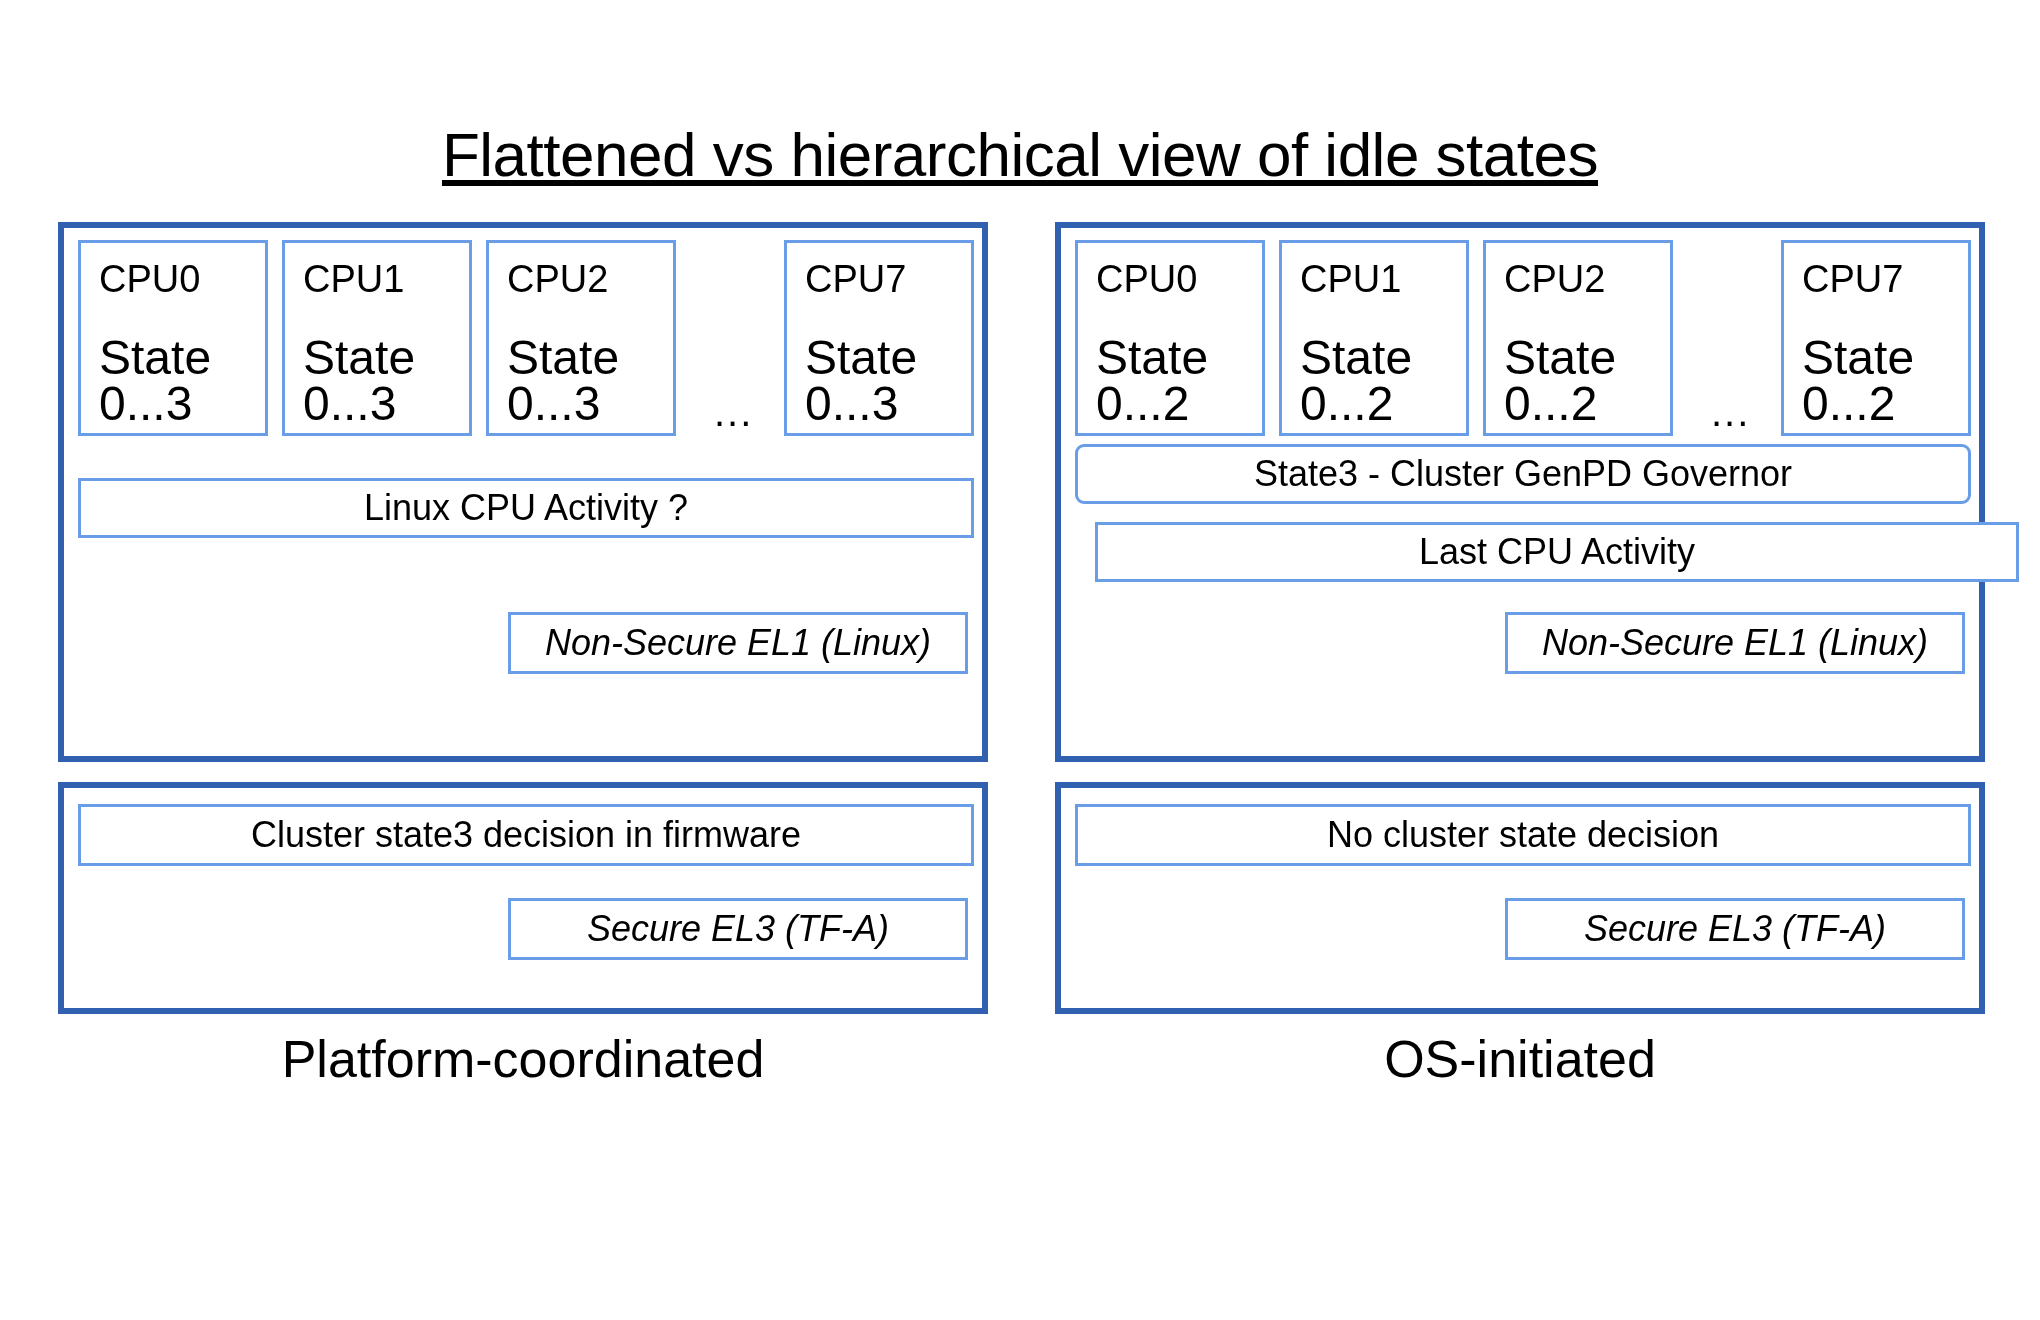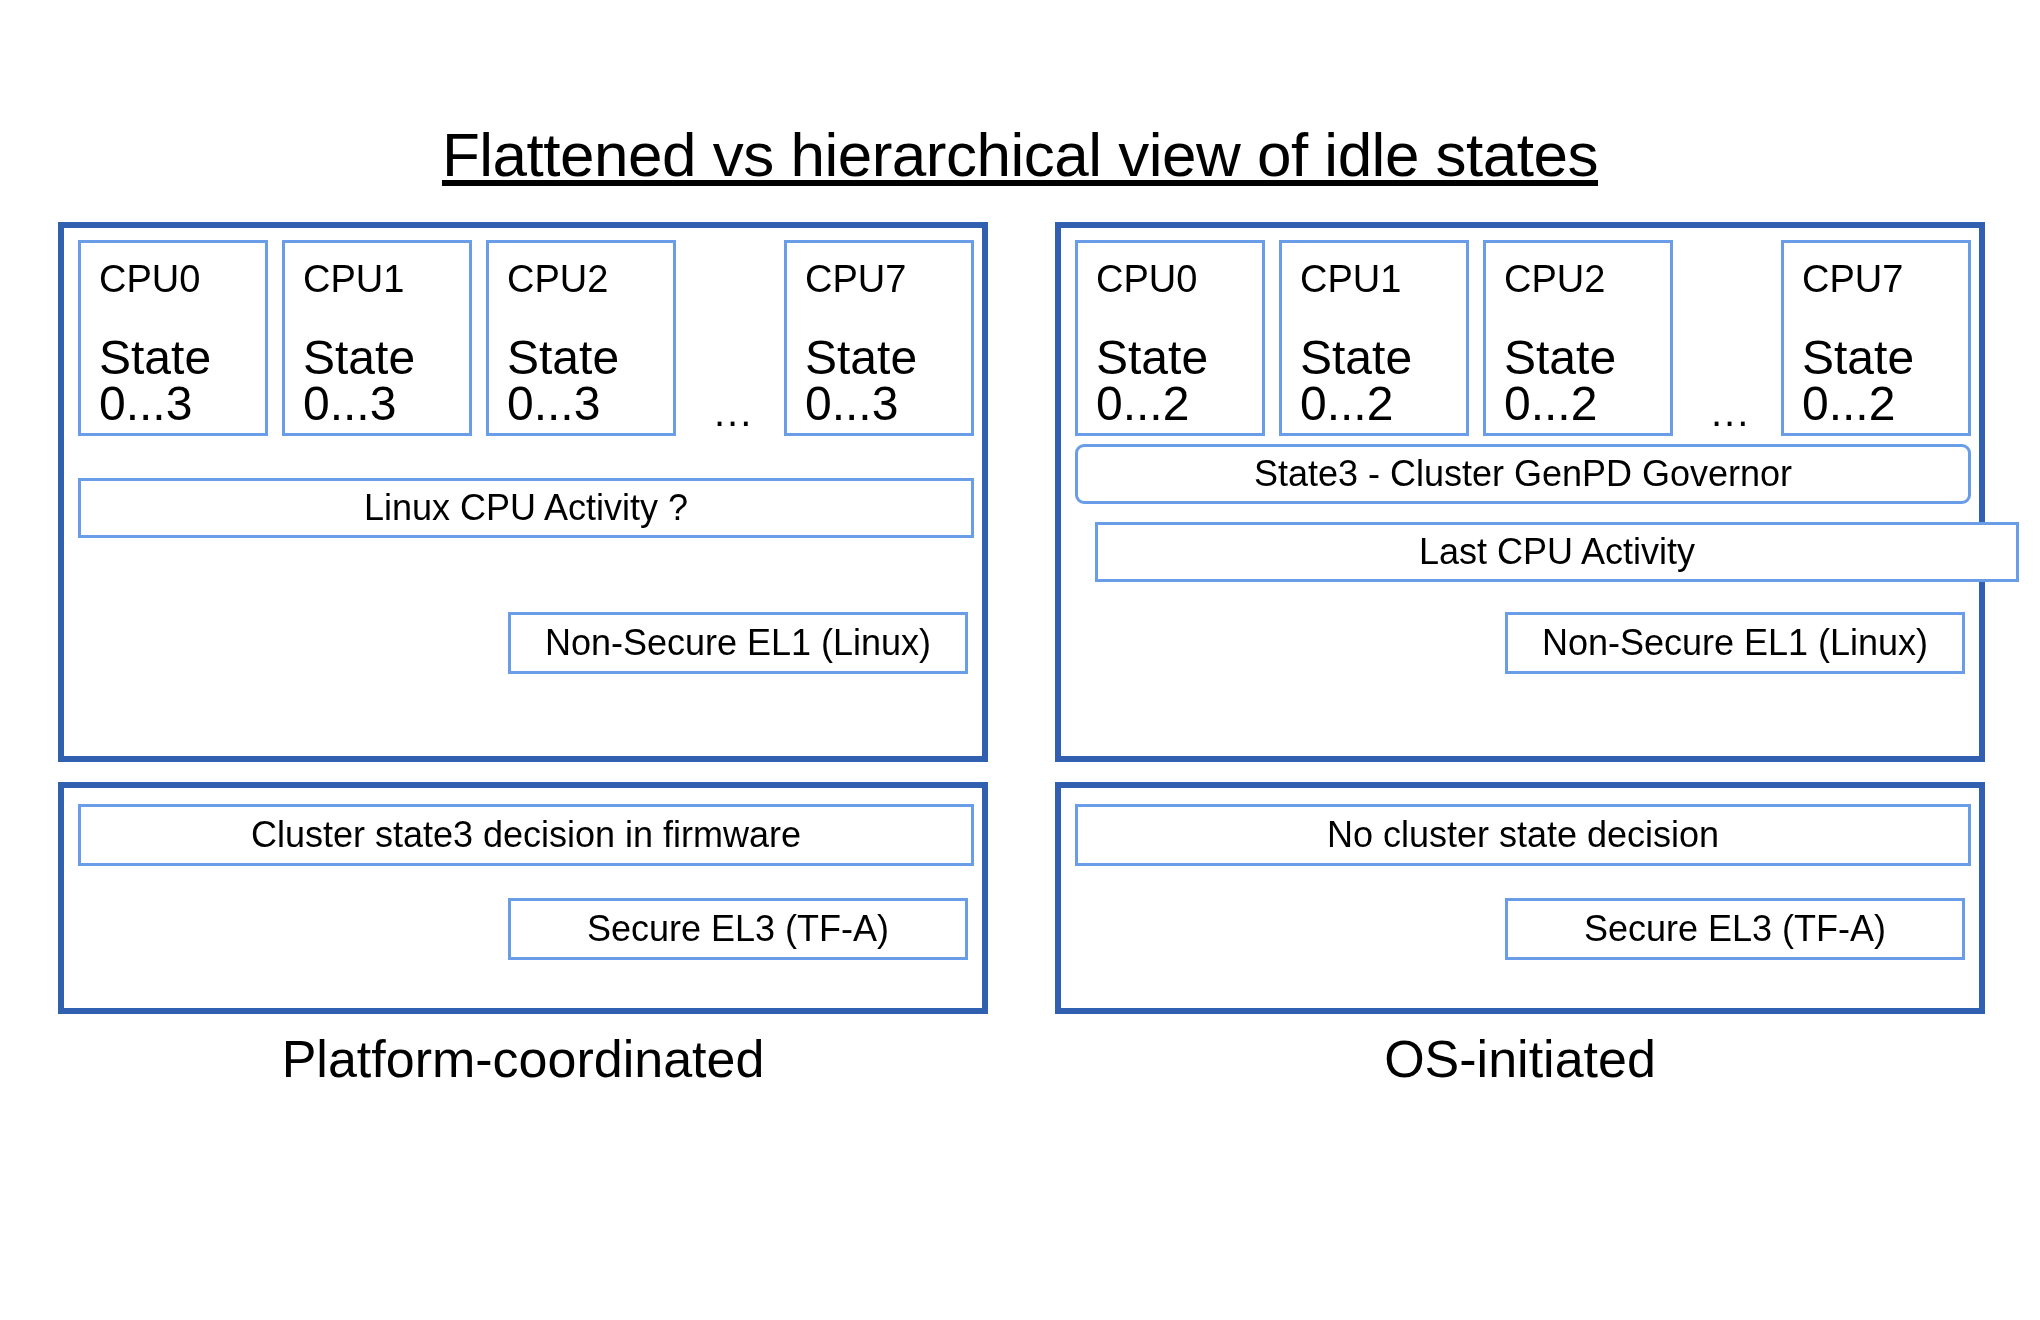--- a/index.html
+++ b/index.html
@@ -142,20 +142,21 @@
     width: 924px;
     height: 60px;
     margin-left: 20px;
   }
 
   
   .bar.el-tag {
     right: 14px;
     width: 460px;
     height: 62px;
+    font-style: italic;
   }
   .bar.el1-left  { top: 384px; }
   .bar.el1-right { top: 384px; }
   .bar.el3       { top: 110px; }
 
   
   .bar.fw-decision {
     left: 14px;
     top: 16px;
     width: 896px;

